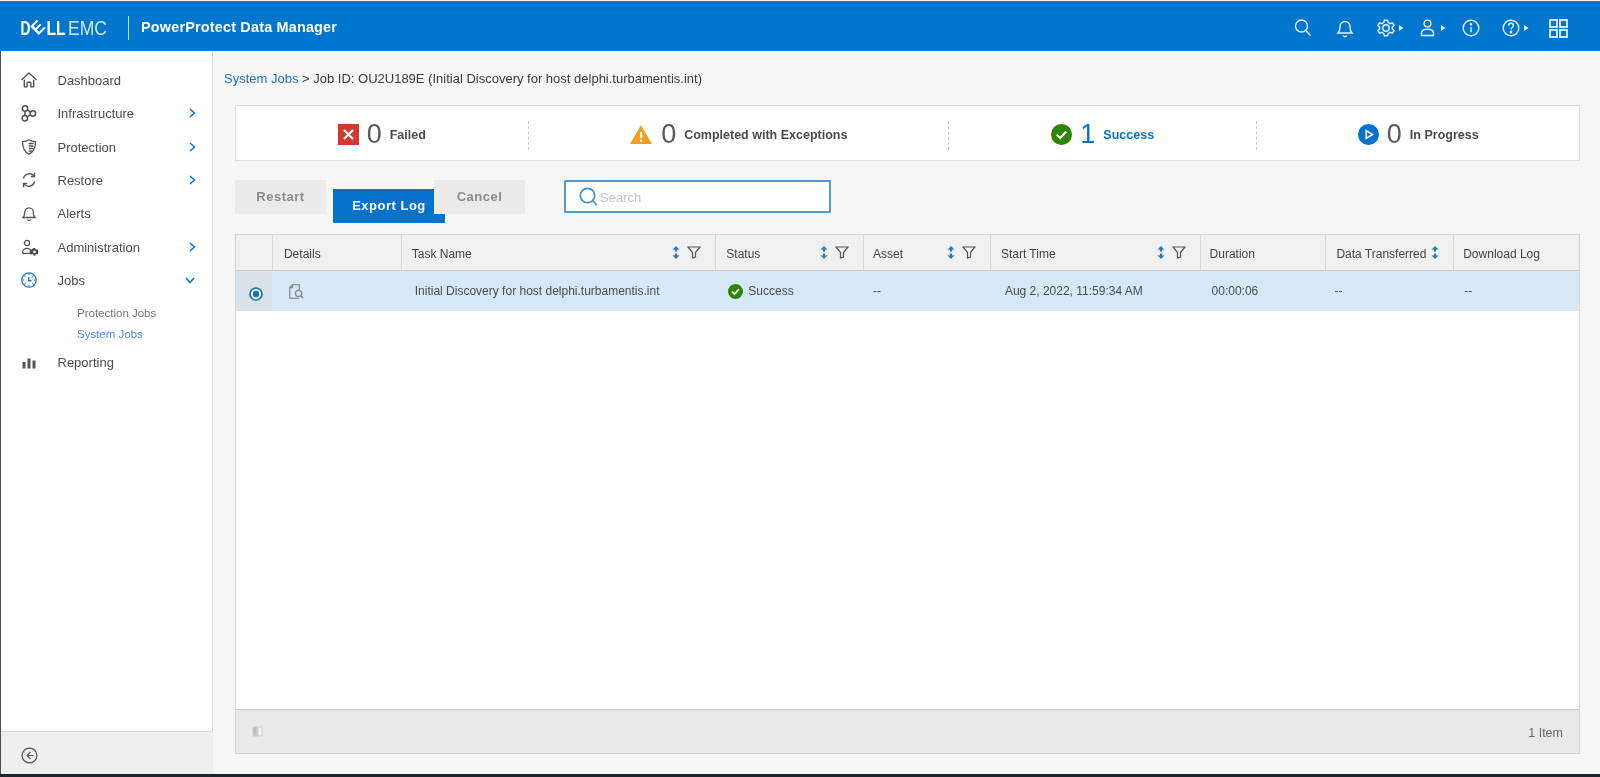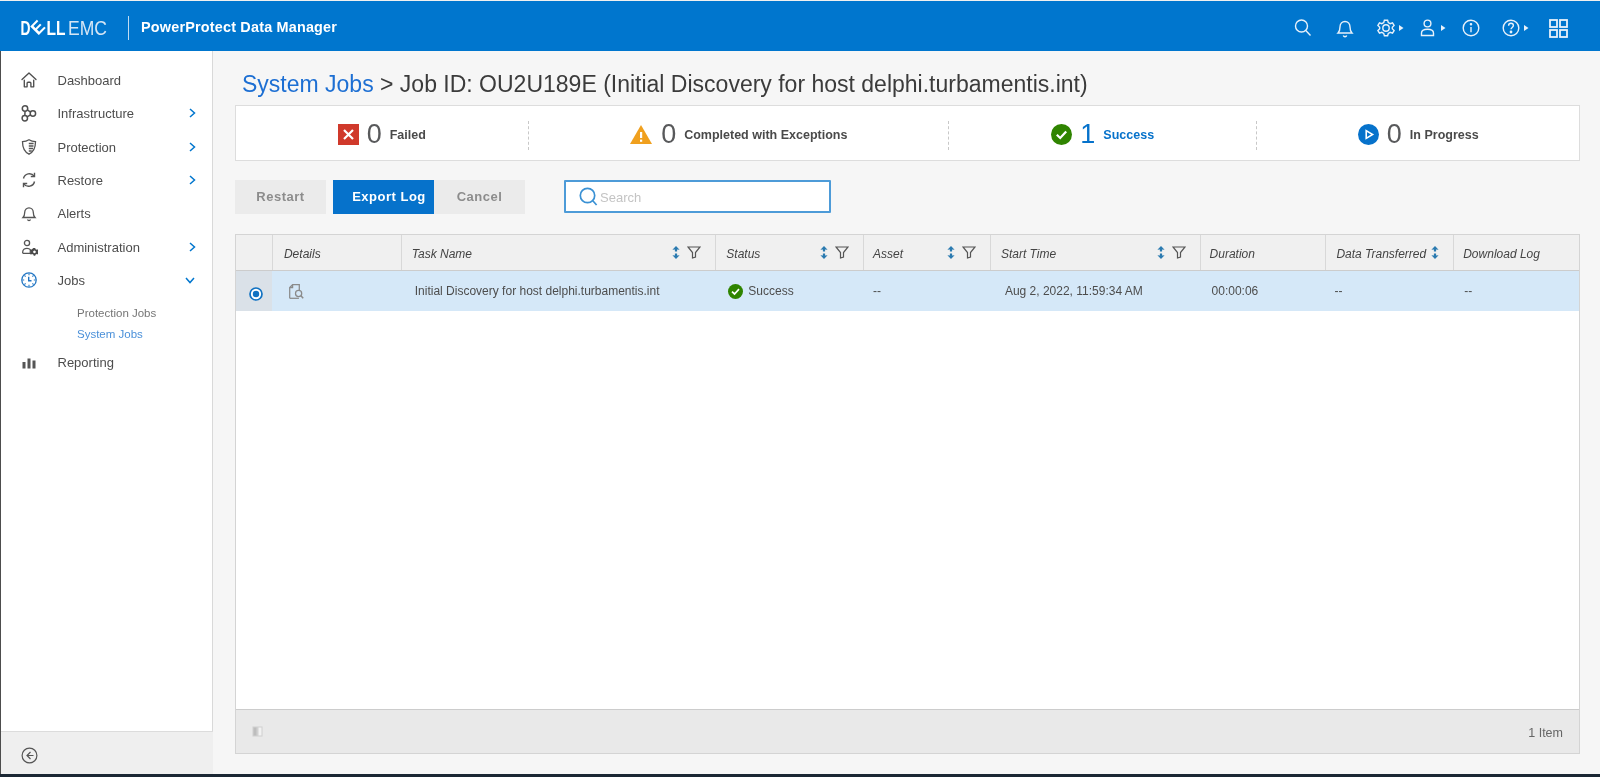--- a/index.html
+++ b/index.html
@@ -14,41 +14,41 @@
 
 #sidebar { position:absolute; left:0; top:51px; width:213px; height:723px; background:#fff; border-right:1px solid #d9d9d9; border-left:1px solid #4d4d4d; }
 .mi { position:absolute; left:0; width:212px; height:34px; }
 .mi .ic { position:absolute; left:19px; top:8px; width:18px; height:18px; }
 .mi .lb { position:absolute; left:56.5px; top:50%; transform:translateY(-50%); font-size:13px; color:#4d4d4d; }
 .mi .ch { position:absolute; right:17px; top:50%; transform:translateY(-50%); color:#0076ce; }
 .smi { position:absolute; left:76px; width:130px; height:20px; line-height:20px; font-size:11.5px; color:#757575; }
 #sbfoot { position:absolute; left:0; top:680px; width:212px; height:43px; background:#efefef; border-top:1px solid #dcdcdc; }
 
 #main { position:absolute; left:214px; top:51px; width:1386px; height:723px; background:#f6f6f6; }
-#crumb { position:absolute; left:28px; top:20px; font-size:23px; color:#3b3b3b; }
+#crumb { position:absolute; left:10px; top:20px; font-size:13px; color:#3b3b3b; }
 #crumb a { color:#1d6fd3; text-decoration:none; }
 
 #status { position:absolute; left:21px; top:54px; width:1345px; height:56px; background:#fff; border:1px solid #ddd; display:flex; padding-top:3px; }
 .sseg { display:flex; align-items:center; justify-content:center; height:100%; }
 .sseg .num { font-size:27px; color:#58595b; margin:0 8px; }
 .sseg .slb { font-size:12.5px; font-weight:bold; color:#4a4a4a; }
 #status .sep { width:0; border-left:1px dashed #c8c8c8; margin:12px 0 10px 0; }
 
 .btn { position:absolute; top:129px; height:34px; border:none; font-family:"Liberation Sans",sans-serif; font-weight:bold; font-size:13px; letter-spacing:0.5px; text-align:center; line-height:34px; }
 .btn.grey { background:#ebebeb; color:#8c8c8c; }
 #b-restart { left:21px; width:91px; }
-#b-export { left:119px; width:112px; background:#0672cb; color:#fff; }
+#b-export { left:119px; width:112px; background:#0672cb; color:#fff;margin-top:9px; }
 #b-cancel { left:220px; width:91px; }
 #searchbox { position:absolute; left:350px; top:129px; width:267px; height:33px; background:#fff; border:2px solid #4d9bd8; border-radius:1px; }
 #searchbox .sph { position:absolute; left:34px; top:8px; font-size:13px; color:#c4c4c4; }
 
 #tablewrap { position:absolute; left:21px; top:183px; width:1345px; height:520px; background:#fff; border:1px solid #d4d4d4; }
 #thead { position:absolute; left:0; top:0; width:1343px; height:36px; background:#f0f0f0; border-bottom:1px solid #ccc; display:flex; }
 .th { position:relative; height:100%; font-size:12px; color:#444; }
-.th .tlb { position:absolute; left:11px; top:12px;font-style:italic; }
+.th .tlb { position:absolute; left:11px; top:12px; }
 .th + .th { border-left:1px solid #d8d8d8; }
 #trow { position:absolute; left:0; top:36px; width:1343px; height:40px; background:#d5e8f8; display:flex; font-size:12px; color:#4d4d4d; }
 .td { position:relative; height:100%; }
 #tfoot { position:absolute; left:0; bottom:0; width:1343px; height:44px; background:#e9e9e9; border-top:1px solid #ccc;text-align:right; }
 .th .hic { position:absolute; right:14px; top:11px; display:flex; align-items:center; gap:7px; }
 .tv { position:absolute; top:50%; transform:translateY(-50%); white-space:nowrap; }
 #itemcount { position:absolute; right:16px; top:16px; font-size:12.5px; color:#666; }
 #bottombar { position:absolute; left:0; top:774px; width:1600px; height:3px; background:#1b2734; }
 </style>
 </head>

